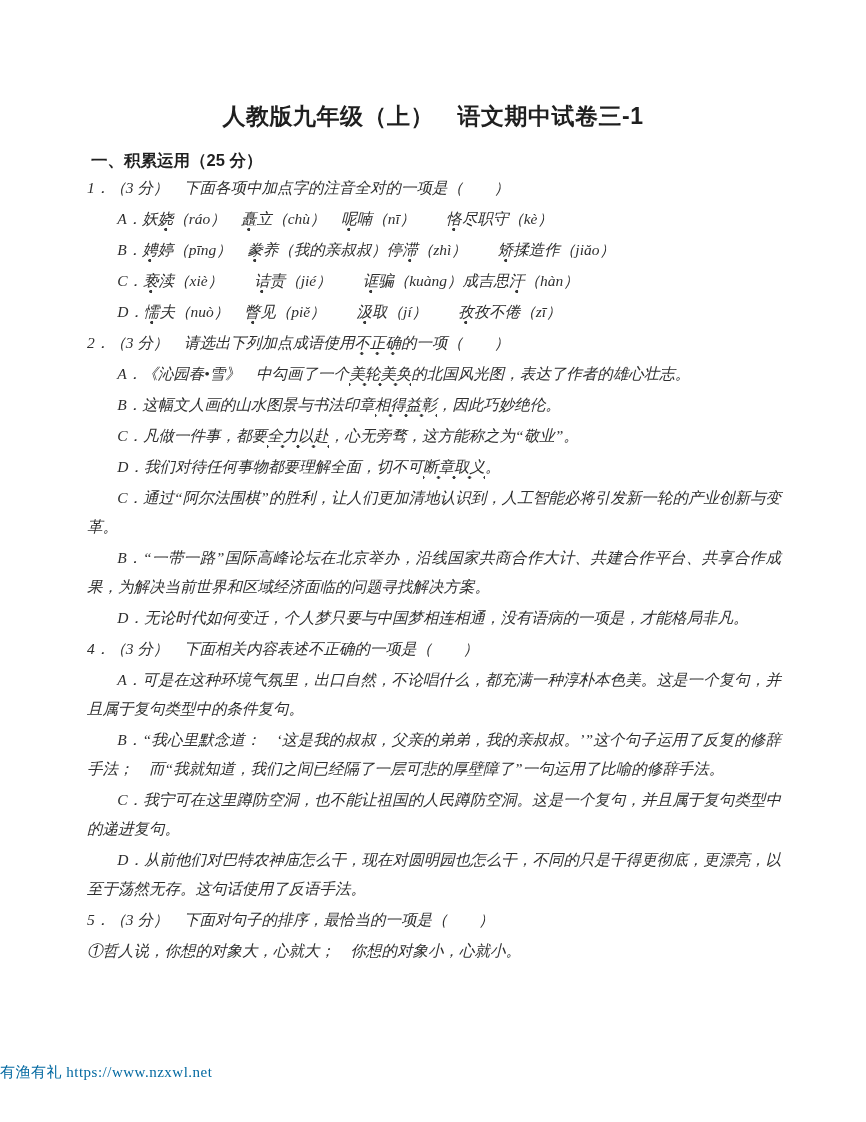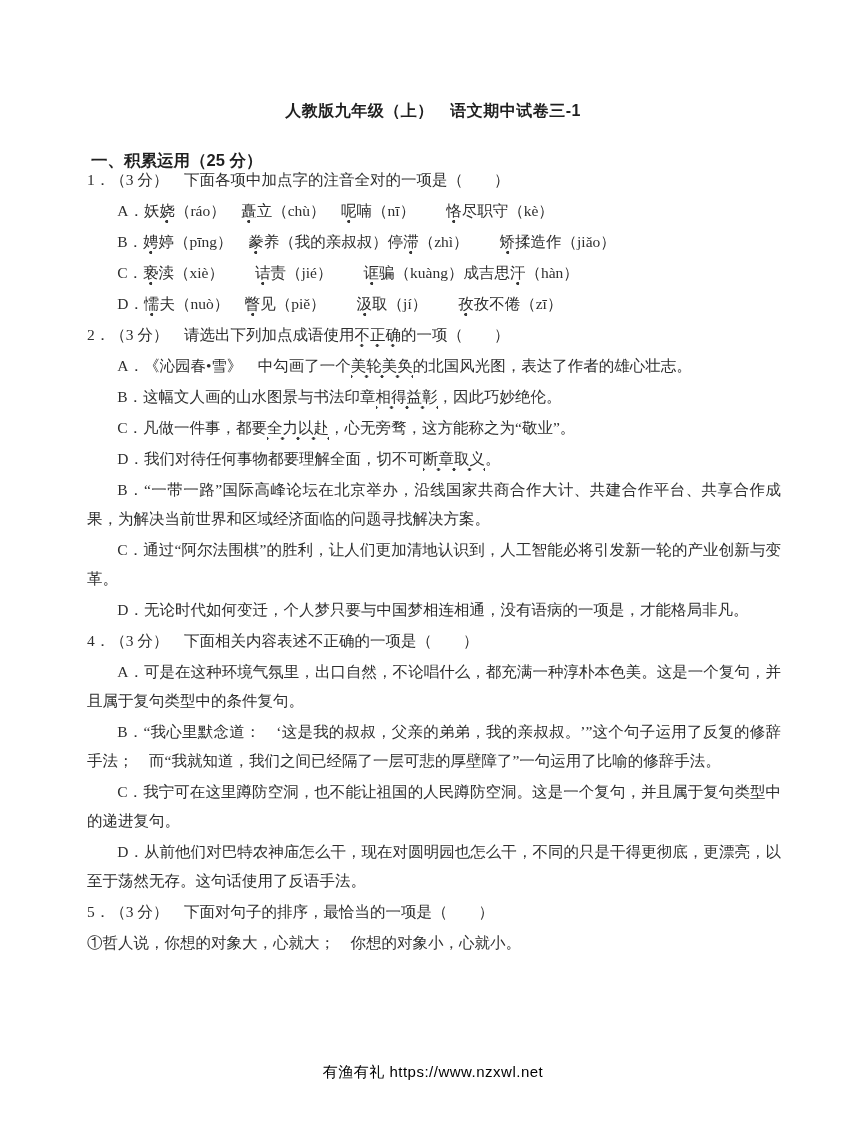--- a/index.html
+++ b/index.html
@@ -6,70 +6,70 @@
   .page {
     position:relative; width:866px; height:1122px; background:#ffffff;
     overflow:hidden;
     font-family:"Liberation Serif","DejaVu Serif",serif;
     color:#2e2e2e;
   }
   .title {
     position:absolute; top:101px; left:0; right:0;
     margin:0; text-align:center;
     font-family:"Liberation Sans","DejaVu Sans",sans-serif;
-    font-size:16px; font-weight:bold; color:#1f1f1f; letter-spacing:0.5px;
+    font-size:23px; font-weight:bold; color:#1f1f1f; letter-spacing:0.5px;
   }
   .section-heading {
     position:absolute; top:146px; left:87px; margin:4px;
     font-family:"Liberation Sans","DejaVu Sans",sans-serif;
     font-size:16.5px; font-weight:bold; color:#1f1f1f;
   }
   .content {
-    position:absolute; top:164px; left:87px; width:694px;
+    position:absolute; top:172px; left:87px; width:694px;font-style:italic;
   }
   .para {
     margin:0 0 2px 0; font-size:15.5px; line-height:29px;
     text-align:justify; text-justify:inter-ideograph;
   }
   .para.option { text-indent:1.95em; }
   .para.stem { margin-top:1px; }
   .run { }
   
   .em {
     background-image: radial-gradient(circle at 50% 50%, #3a3a3a 1.3px, rgba(0,0,0,0) 1.8px);
     background-size: 1em 5px;
     background-repeat: repeat-x;
     background-position: 50% 100%;
     padding-bottom: 5px;
   }
   .footer {
-    position:absolute; top:1063px; left:0; right:0; text-align:center;
-    font-family:Liberation Sans, sans-serif;
-    font-size:15px; color:#000000; letter-spacing:0.5px;
+    position:absolute; top:1063px; left:0; right:0; 
+    font-family:Liberation Serif, serif;
+    font-size:15px; color:#0369a1; letter-spacing:0.5px;
   }
 </style>
 </head>
 <body>
 
 <div class="page">
   <h1 class="title">人教版九年级（上）　语文期中试卷三-1</h1>
   <h2 class="section-heading">一、积累运用（25 分）</h2>
   <div class="content">
       <p class="para stem"><span class="run">1．（3 分）　下面各项中加点字的注音全对的一项是（　　）</span></p>
       <p class="para option"><span class="run">A．妖</span><span class="run em">娆</span><span class="run">（ráo）　</span><span class="run em">矗</span><span class="run">立（chù）　</span><span class="run em">呢</span><span class="run">喃（nī）　　</span><span class="run em">恪</span><span class="run">尽职守（kè）</span></p>
       <p class="para option"><span class="run">B．</span><span class="run em">娉</span><span class="run">婷（pīng）　</span><span class="run em">豢</span><span class="run">养（我的亲叔叔）停</span><span class="run em">滞</span><span class="run">（zhì）　　</span><span class="run em">矫</span><span class="run">揉造作（jiǎo）</span></p>
       <p class="para option"><span class="run">C．</span><span class="run em">亵</span><span class="run">渎（xiè）　　</span><span class="run em">诘</span><span class="run">责（jié）　　</span><span class="run em">诓</span><span class="run">骗（kuàng）成吉思</span><span class="run em">汗</span><span class="run">（hàn）</span></p>
       <p class="para option"><span class="run">D．</span><span class="run em">懦</span><span class="run">夫（nuò）　</span><span class="run em">瞥</span><span class="run">见（piě）　　</span><span class="run em">汲</span><span class="run">取（jí）　　</span><span class="run em">孜</span><span class="run">孜不倦（zī）</span></p>
       <p class="para stem"><span class="run">2．（3 分）　请选出下列加点成语使用</span><span class="run em">不正确</span><span class="run">的一项（　　）</span></p>
       <p class="para option"><span class="run">A．《沁园春•雪》　中勾画了一个</span><span class="run em">美轮美奂</span><span class="run">的北国风光图，表达了作者的雄心壮志。</span></p>
       <p class="para option"><span class="run">B．这幅文人画的山水图景与书法印章</span><span class="run em">相得益彰</span><span class="run">，因此巧妙绝伦。</span></p>
       <p class="para option"><span class="run">C．凡做一件事，都要</span><span class="run em">全力以赴</span><span class="run">，心无旁骛，这方能称之为“敬业”。</span></p>
       <p class="para option"><span class="run">D．我们对待任何事物都要理解全面，切不可</span><span class="run em">断章取义</span><span class="run">。</span></p>
+      <p class="para option"><span class="run">C．通过“阿尔法围棋”的胜利，让人们更加清地认识到，人工智能必将引发新一轮的产业创新与变革。</span></p>
       <p class="para option"><span class="run">B．“一带一路”国际高峰论坛在北京举办，沿线国家共商合作大计、共建合作平台、共享合作成果，为解决当前世界和区域经济面临的问题寻找解决方案。</span></p>
-      <p class="para option"><span class="run">C．通过“阿尔法围棋”的胜利，让人们更加清地认识到，人工智能必将引发新一轮的产业创新与变革。</span></p>
       <p class="para option"><span class="run">D．无论时代如何变迁，个人梦只要与中国梦相连相通，没有语病的一项是，才能格局非凡。</span></p>
       <p class="para stem"><span class="run">4．（3 分）　下面相关内容表述不正确的一项是（　　）</span></p>
       <p class="para option"><span class="run">A．可是在这种环境气氛里，出口自然，不论唱什么，都充满一种淳朴本色美。这是一个复句，并且属于复句类型中的条件复句。</span></p>
       <p class="para option"><span class="run">B．“我心里默念道：　‘这是我的叔叔，父亲的弟弟，我的亲叔叔。’”这个句子运用了反复的修辞手法；　而“我就知道，我们之间已经隔了一层可悲的厚壁障了”一句运用了比喻的修辞手法。</span></p>
       <p class="para option"><span class="run">C．我宁可在这里蹲防空洞，也不能让祖国的人民蹲防空洞。这是一个复句，并且属于复句类型中的递进复句。</span></p>
       <p class="para option"><span class="run">D．从前他们对巴特农神庙怎么干，现在对圆明园也怎么干，不同的只是干得更彻底，更漂亮，以至于荡然无存。这句话使用了反语手法。</span></p>
       <p class="para stem"><span class="run">5．（3 分）　下面对句子的排序，最恰当的一项是（　　）</span></p>
       <p class="para plain"><span class="run">①哲人说，你想的对象大，心就大；　你想的对象小，心就小。</span></p>
     </div>
   <div class="footer">

